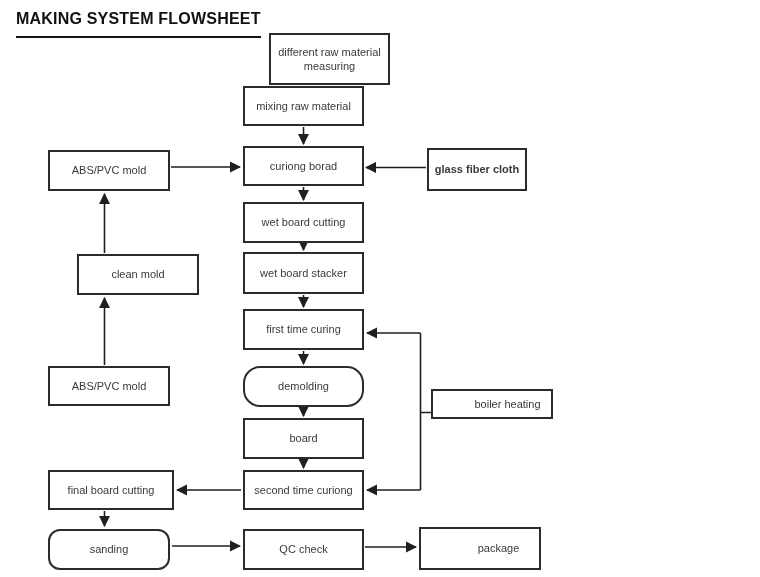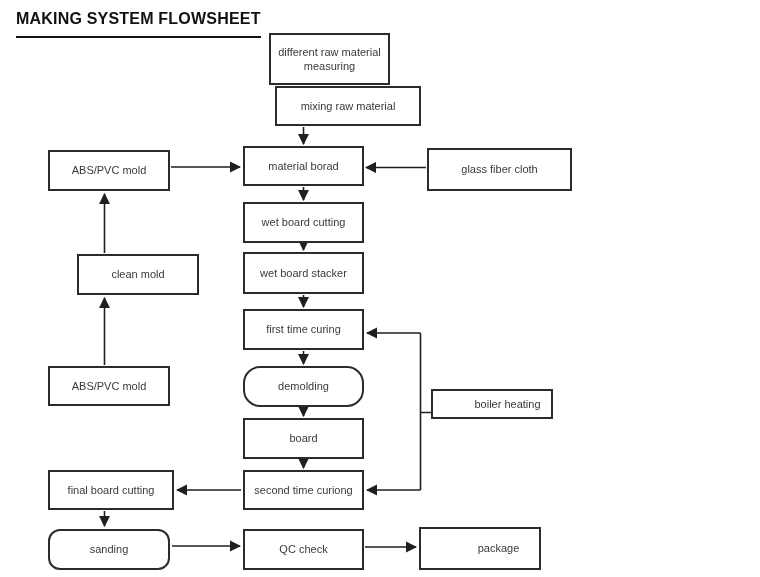--- a/index.html
+++ b/index.html
@@ -43,37 +43,37 @@
   }
   svg.connectors {
     position: absolute;
     left: 0;
     top: 0;
     pointer-events: none;
   }
   
   
   .n-c1  { left: 243px; top: 33px;  width: 121px; height: 52px; margin-left: 26px; }
-  .n-c2  { left: 243px; top: 86px;  width: 146px; height: 40px; margin-left: 32px; }
+  .n-c2  { left: 243px; top: 86px;  width: 121px; height: 40px; }
   .n-c3  { left: 243px; top: 146px; width: 121px; height: 40px; }
   .n-c4  { left: 243px; top: 202px; width: 121px; height: 41px; }
   .n-c5  { left: 243px; top: 252px; width: 121px; height: 42px; }
   .n-c6  { left: 243px; top: 309px; width: 121px; height: 41px; }
   .n-c7  { left: 243px; top: 366px; width: 121px; height: 41px; border-radius: 17px; }
   .n-c8  { left: 243px; top: 418px; width: 121px; height: 41px; }
   .n-c9  { left: 243px; top: 470px; width: 121px; height: 40px; }
   .n-c10 { left: 243px; top: 529px; width: 121px; height: 41px; }
   
   .n-l1 { left: 48px; top: 150px; width: 122px; height: 41px; }
   .n-l2 { left: 48px; top: 254px; width: 122px; height: 41px; margin-left: 29px; }
   .n-l3 { left: 48px; top: 366px; width: 122px; height: 40px; }
   .n-l4 { left: 48px; top: 470px; width: 126px; height: 40px; }
   .n-l5 { left: 48px; top: 529px; width: 122px; height: 41px; border-radius: 12px; }
   
-  .n-r1 { left: 427px; top: 148px; width: 145px; height: 43px; }
+  .n-r1 { left: 427px; top: 148px; width: 100px; height: 43px; font-weight: bold; }
   .n-r2 { left: 431px; top: 389px; width: 122px; height: 30px; padding-left: 36px; }
   .n-r3 { left: 419px; top: 527px; width: 122px; height: 43px; padding-left: 42px; }
 </style>
 </head>
 <body>
 
 <div class="canvas">
 
   <div class="page-title">MAKING SYSTEM FLOWSHEET</div>
 
@@ -105,21 +105,21 @@
       <line x1="365" y1="547" x2="416" y2="547" marker-end="url(#arr)"></line>
 
       <path d="M431,412.5 L420.5,412.5 M420.5,333 L420.5,490"></path>
       <line x1="420.5" y1="333" x2="367" y2="333" marker-end="url(#arr)"></line>
       <line x1="420.5" y1="490" x2="367" y2="490" marker-end="url(#arr)"></line>
     </g>
   </svg>
 
   <div class="node n-c1">different raw material measuring</div>
   <div class="node n-c2">mixing raw material</div>
-  <div class="node n-c3">material borad</div>
+  <div class="node n-c3">curiong borad</div>
   <div class="node n-c4">wet board cutting</div>
   <div class="node n-c5">wet board stacker</div>
   <div class="node n-c6">first time curing</div>
   <div class="node n-c7">demolding</div>
   <div class="node n-c8">board</div>
   <div class="node n-c10">QC check</div>
   <div class="node n-c9">second time curiong</div>
 
   <div class="node n-l1">ABS/PVC mold</div>
   <div class="node n-l2">clean mold</div>

